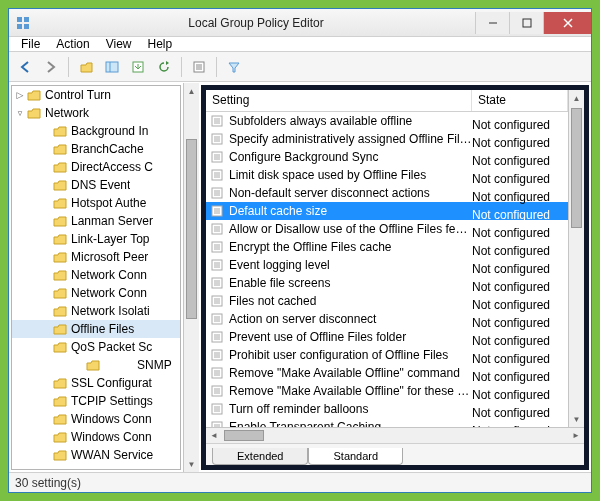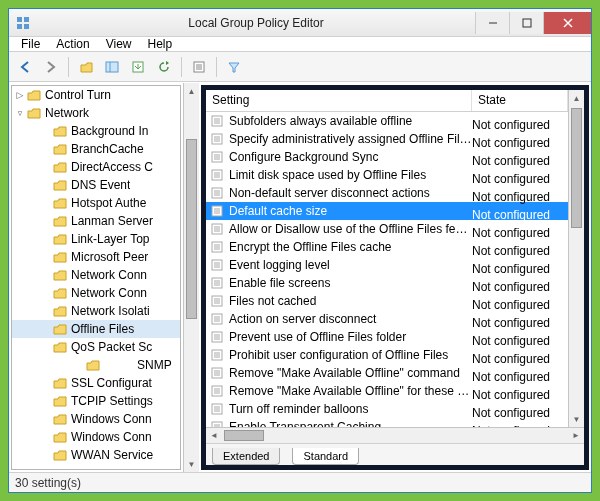--- a/index.html
+++ b/index.html
@@ -35,21 +35,21 @@
 .list-head .col { padding: 3px 6px; border-right: 1px solid #e0e0e0; }
 .col-setting { flex: 1; min-width: 0; }
 .col-state { width: 96px; }
 .list-body { flex: 1; overflow: hidden; }
 .list-row { display: flex; height: 18px; align-items: center; cursor: default; }
 .list-row .sicon { width: 16px; height: 14px; display: inline-flex; align-items: center; justify-content: center; margin: 0 3px 0 4px; }
 .list-row .setting { flex: 1; white-space: nowrap; overflow: hidden; text-overflow: ellipsis; }
 .list-row .state { width: 96px; white-space: nowrap; overflow: hidden; text-overflow: clip; padding-right: 4px; margin-top: 8px; }
 .list-row.selected { background: #1e90ff; color: #fff; }
 .tabs { height: 22px; display: flex; align-items: flex-end; padding: 0 6px; border-top: 1px solid #d0d0d0; background: #f5f5f5; position: relative; }
-.tab { padding: 2px 10px; border: 1px solid #aaa; border-top: none; border-radius: 0 0 4px 4px; background: #fff; margin-right: 12px; font-size: 11px; cursor: default; }
+.tab { padding: 2px 24px; border: 1px solid #aaa; border-top: none; border-radius: 0 0 4px 4px; background: #fff; margin-right: 0; font-size: 11px; cursor: default; }
 .tab.inactive { background: #eee; }
 .hscroll { height: 16px; background: #f0f0f0; display: flex; border-top: 1px solid #c5c5c5; }
 .hscroll .lt,.hscroll .rt { width: 16px; display: flex; align-items: center; justify-content: center; color: #666; font-size: 8px; cursor: default; }
 .hscroll .htrack { flex: 1; position: relative; }
 .hscroll .hthumb { position: absolute; top: 2px; bottom: 2px; left: 2px; width: 40px; background: #c0c0c0; border: 1px solid #999; }
 .list-area { flex:1; display:flex; overflow:hidden; flex-direction:column; }
 .statusbar { height: 20px; border-top: 1px solid #d0d0d0; background: #f5f5f5; display: flex; align-items: center; padding: 0 6px; font-size: 11px; color: #333; }
 </style>
 </head>
 <body>

